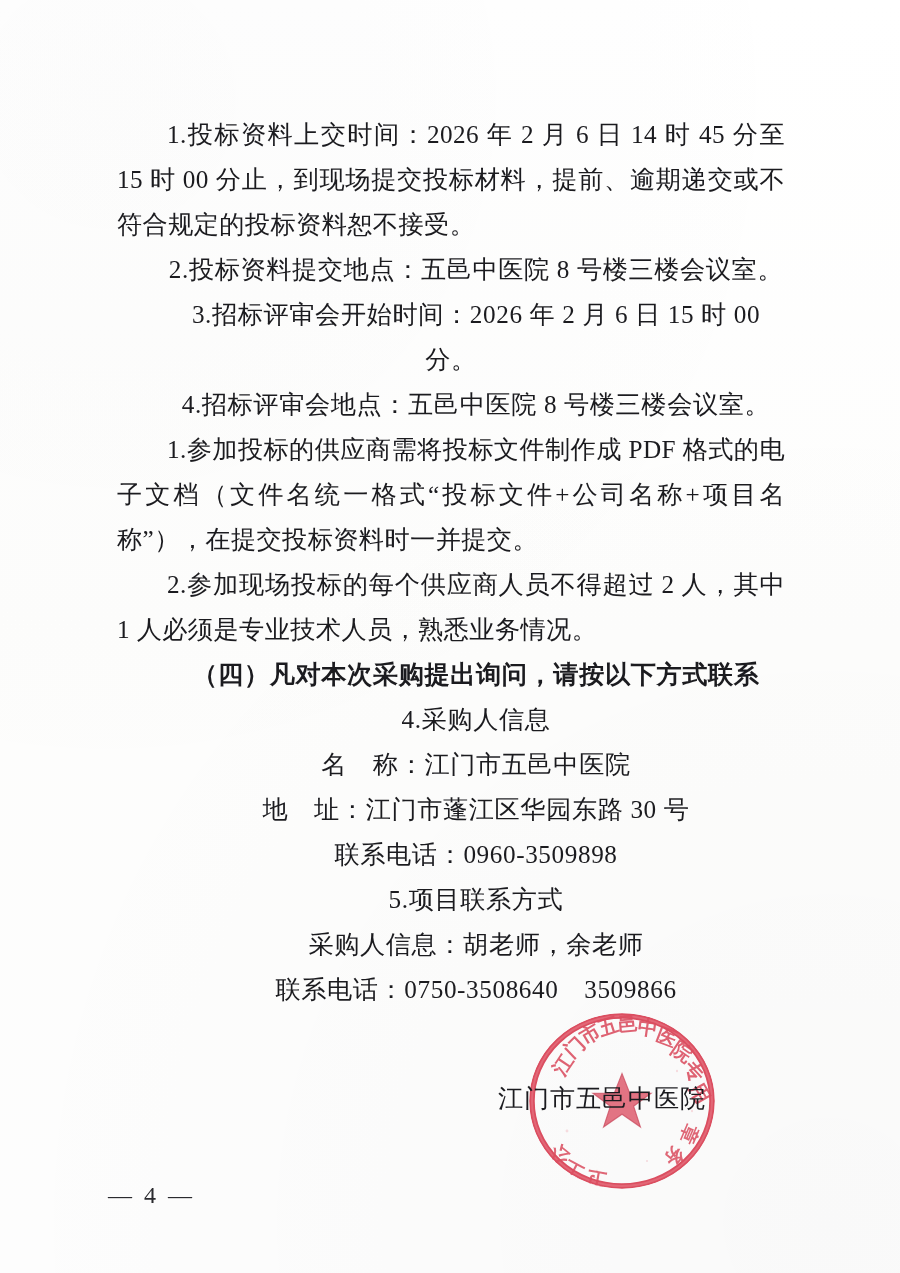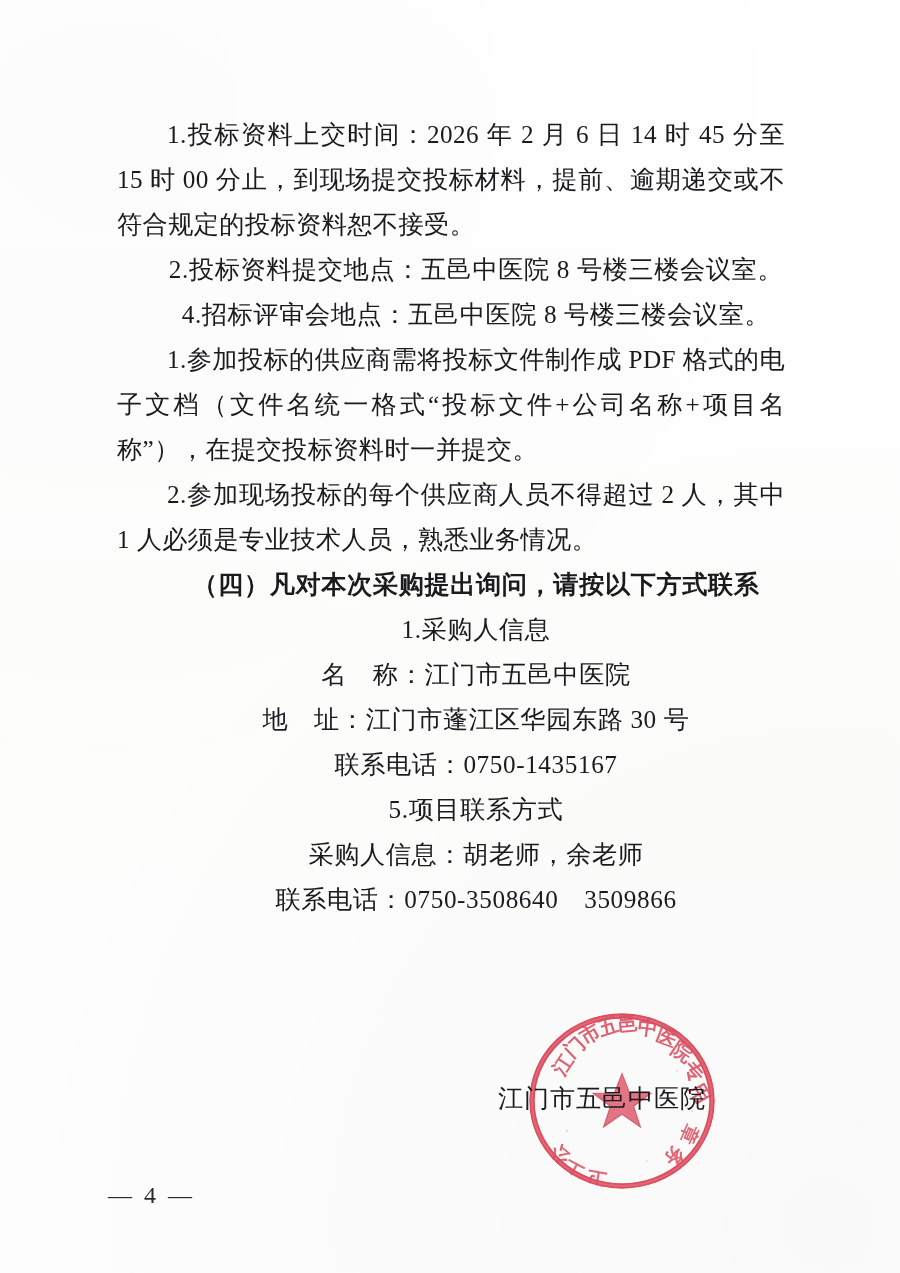--- a/index.html
+++ b/index.html
@@ -111,37 +111,38 @@
 
 <div class="page">
   <div class="paper-tint"></div>
 
   <div class="body-block">
 
     <p class="para indent2">1.投标资料上交时间：2026 年 2 月 6 日 14 时 45 分至 15 时 00 分止，到现场提交投标材料，提前、逾期递交或不符合规定的投标资料恕不接受。</p>
 
     <p class="line indent2">2.投标资料提交地点：五邑中医院 8 号楼三楼会议室。</p>
 
+    <p class="line indent2">3.招标评审会开始时间：2026 年 2 月 6 日 15 时 00 分。</p>
 
     <p class="line indent2">4.招标评审会地点：五邑中医院 8 号楼三楼会议室。</p>
 
 
     <p class="para indent2">1.参加投标的供应商需将投标文件制作成 PDF 格式的电子文档（文件名统一格式“投标文件+公司名称+项目名称”），在提交投标资料时一并提交。</p>
 
     <p class="para indent2">2.参加现场投标的每个供应商人员不得超过 2 人，其中 1 人必须是专业技术人员，熟悉业务情况。</p>
 
     <p class="line indent2 bold">（四）凡对本次采购提出询问，请按以下方式联系</p>
 
-    <p class="line indent2">1.采购人信息</p>
+    <p class="line indent2">4.采购人信息</p>
 
     <p class="line indent2">名　称：江门市五邑中医院</p>
 
     <p class="line indent2">地　址：江门市蓬江区华园东路 30 号</p>
 
-    <p class="line indent2">联系电话：0750-1435167</p>
+    <p class="line indent2">联系电话：0960-3509898</p>
 
     <p class="line indent2">5.项目联系方式</p>
 
     <p class="line indent2">采购人信息：胡老师，余老师</p>
 
     <p class="line indent2">联系电话：0750-3508640　3509866</p>
 
   </div>
 
   <div class="seal">

